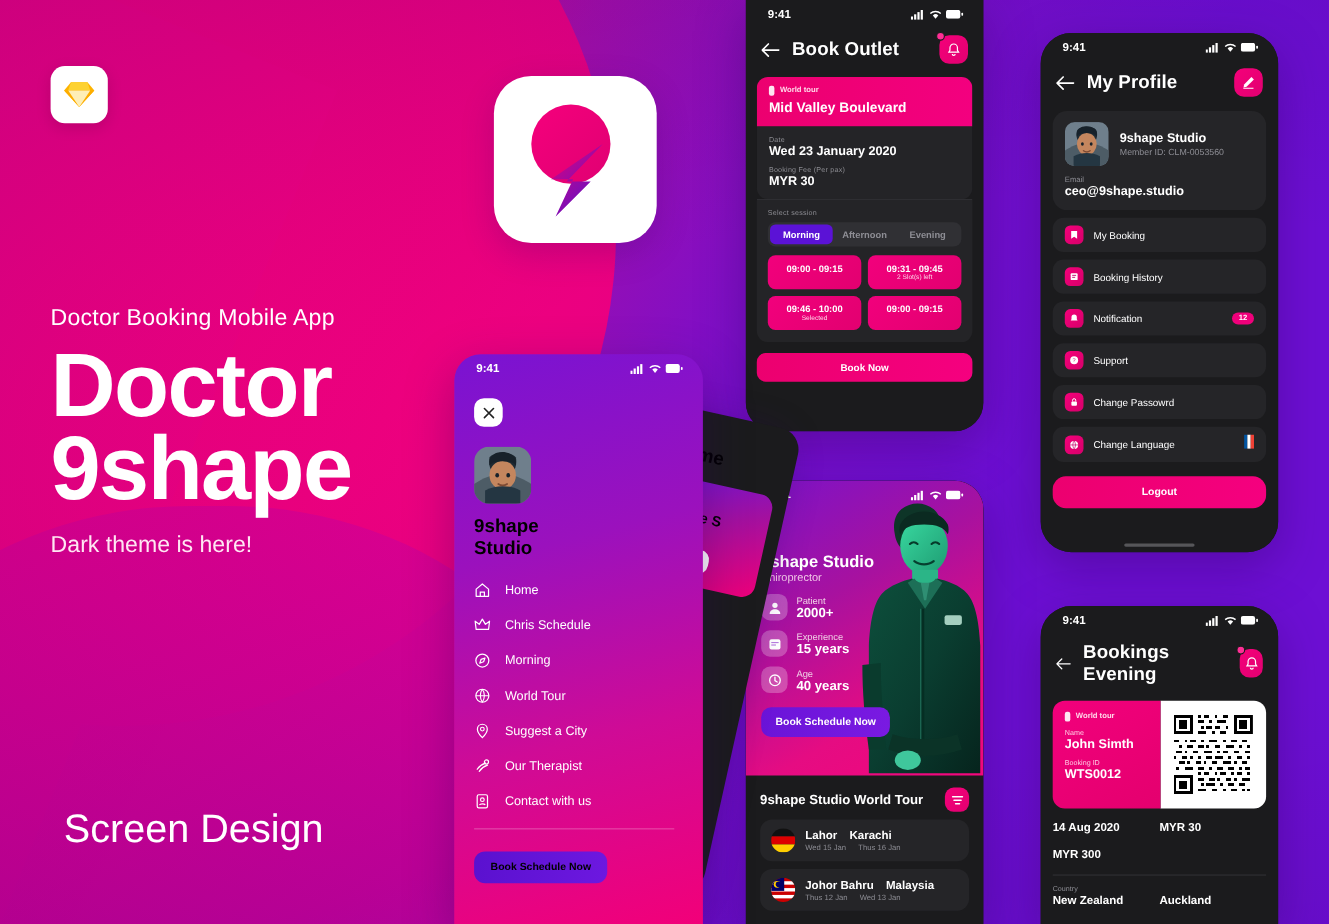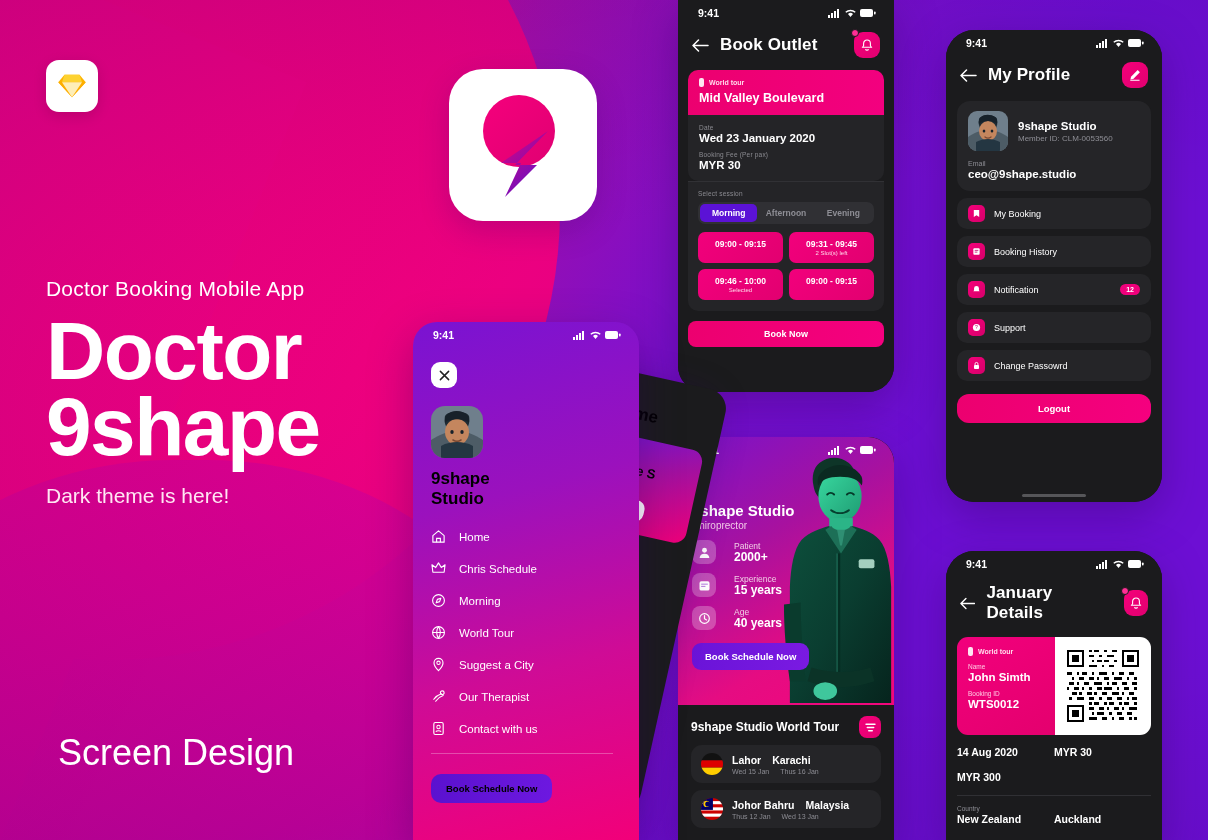--- a/index.html
+++ b/index.html
@@ -80,21 +80,21 @@
   .slot .s { font-size:6px; color:#ffd4e8; margin-top:1px; }
   .cta { margin:10px 10px 0 10px; background:linear-gradient(95deg,#ec006f,#f5007f);
     border-radius:8px; text-align:center; padding:8px 0; font-size:9px; font-weight:600; color:#fff; }
 
   
   #phone-doc { left:678px; top:437px; width:216px; height:403px; border-radius:26px 26px 0 0; }
   .doc-hero { position:relative; height:268px; overflow:hidden;
     background:linear-gradient(150deg,#7a13c9 0%, #a8119f 38%, #e50c82 72%, #f3067c 100%); }
   .doc-name { font-size:15px; font-weight:700; }
   .doc-role { font-size:10px; color:#f3c9e8; margin-top:1px; }
-  .stat { display:flex; align-items:center; gap:18px; margin-top:9px; }
+  .stat { display:flex; align-items:center; gap:8px; margin-top:9px; }
   .stat-ic { width:24px; height:24px; border-radius:8px; background:rgba(255,255,255,.26);
     display:flex; align-items:center; justify-content:center; }
   .stat-l { font-size:8.5px; color:#f0cfe6; }
   .stat-v { font-size:12px; font-weight:700; margin-top:-1px; }
   .btn-purple { display:inline-block; margin-top:13px; background:linear-gradient(95deg,#6a14d8,#7a1ae2);
     border-radius:9px; padding:8px 13px; font-size:9.5px; font-weight:600; color:#fff; }
   .portrait { position:absolute; right:-6px; bottom:0; width:118px; height:250px; }
   .tour-head { display:flex; align-items:center; justify-content:space-between; padding:11px 13px 7px 13px; }
   .tour-title { font-size:12px; font-weight:600; }
   .filter-btn { width:22px; height:22px; border-radius:8px;
@@ -553,20 +553,36 @@
       </div>
       <div class="mrow">
         <span class="mico">
             <svg width="9" height="9" viewBox="0 0 10 10">
               <rect x="2.2" y="4.4" width="5.6" height="4.4" rx="1" fill="#fff"></rect>
               <path d="M3.4 4.4V3.2a1.6 1.6 0 0 1 3.2 0v1.2" stroke="#fff" stroke-width="1" fill="none"></path>
             </svg>
           </span>
         <span class="mlbl">Change Passowrd</span>
       </div>
+      <div class="mrow">
+        <span class="mico">
+            <svg width="9" height="9" viewBox="0 0 10 10">
+              <circle cx="5" cy="5" r="4" fill="#fff"></circle>
+              <path d="M1 5h8M5 1c1.8 2.2 1.8 5.8 0 8M5 1C3.2 3.2 3.2 6.8 5 9" stroke="#c2006b" stroke-width="0.7" fill="none"></path>
+            </svg>
+          </span>
+        <span class="mlbl">Change Language</span>
+        <span>
+          <svg width="9" height="13" viewBox="0 0 9 13">
+              <rect width="3" height="13" fill="#0055a4"></rect>
+              <rect x="3" width="3" height="13" fill="#fff"></rect>
+              <rect x="6" width="3" height="13" fill="#ef4135"></rect>
+            </svg>
+        </span>
+      </div>
 
       <div class="btn-logout">Logout</div>
       <div class="home-ind"></div>
     </div>
   </div>
 
   <div class="phone" id="phone-bk">
     <div class="scr">
       <div class="statusbar">
         <span>9:41</span>
@@ -584,21 +600,21 @@
           <svg width="16" height="8" viewBox="0 0 16 8">
               <rect x="0" y="0" width="13" height="8" rx="2" fill="#fff"></rect>
               <rect x="14" y="2.6" width="1.6" height="2.8" rx="0.7" fill="#fff"></rect>
             </svg>
         </span>
       </div>
       <div class="navbar">
         <svg width="17" height="13" viewBox="0 0 17 13">
             <path d="M6.5 1 1 6.5 6.5 12M1 6.5h15" stroke="#fff" stroke-width="1.5" fill="none" stroke-linecap="round" stroke-linejoin="round"></path>
           </svg>
-        <span class="navtitle">January Details</span>
+        <span class="navtitle">Bookings Evening</span>
         <span style="flex:1"></span>
         <span class="ico-btn">
           <span class="dot-badge"></span>
           <svg width="12" height="13" viewBox="0 0 12 13">
               <path d="M6 1a3.4 3.4 0 0 1 3.4 3.4v2.3l1 1.6H1.6l1-1.6V4.4A3.4 3.4 0 0 1 6 1z" fill="none" stroke="#fff" stroke-width="1.1"></path>
               <path d="M4.7 10a1.3 1.3 0 0 0 2.6 0" fill="none" stroke="#fff" stroke-width="1.1"></path>
             </svg>
         </span>
       </div>
 

